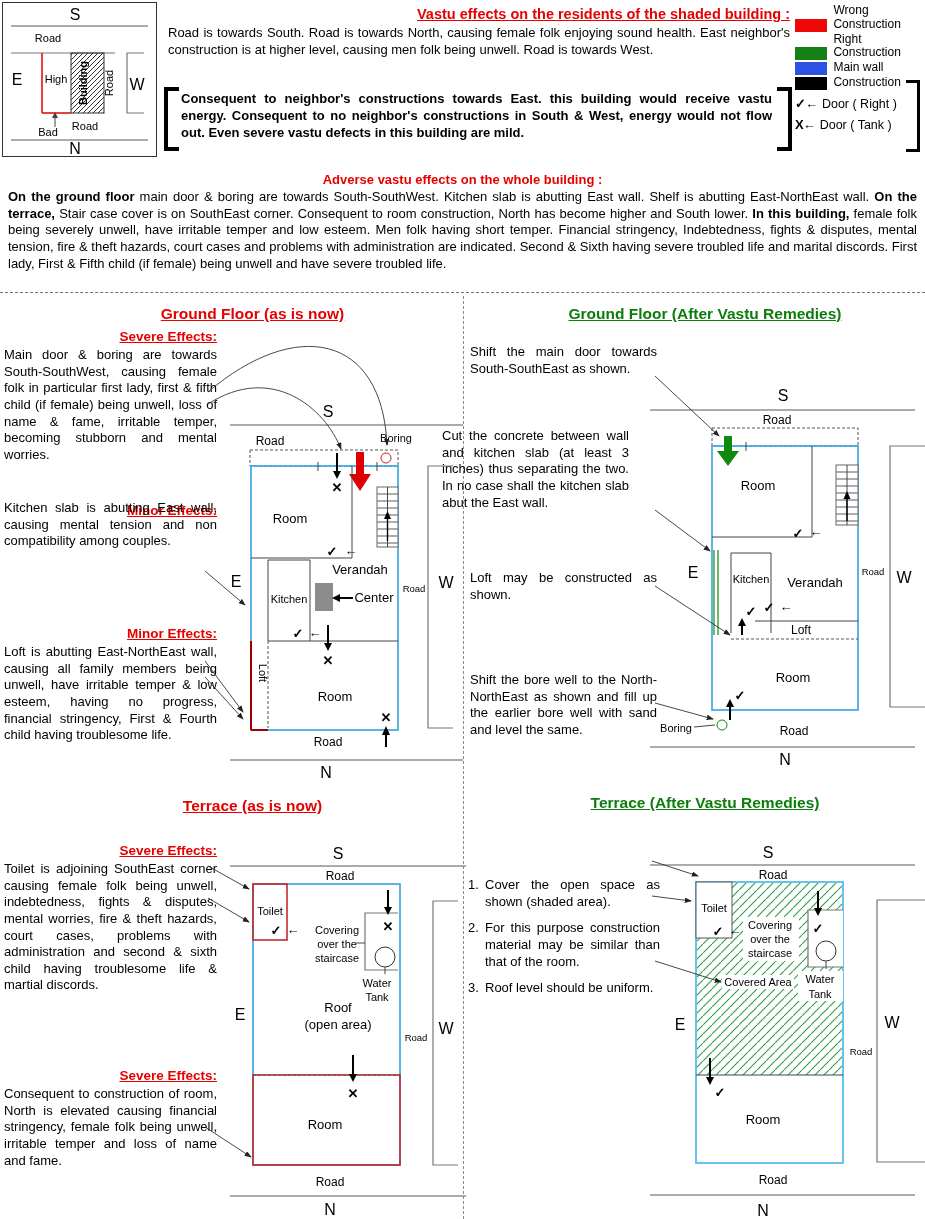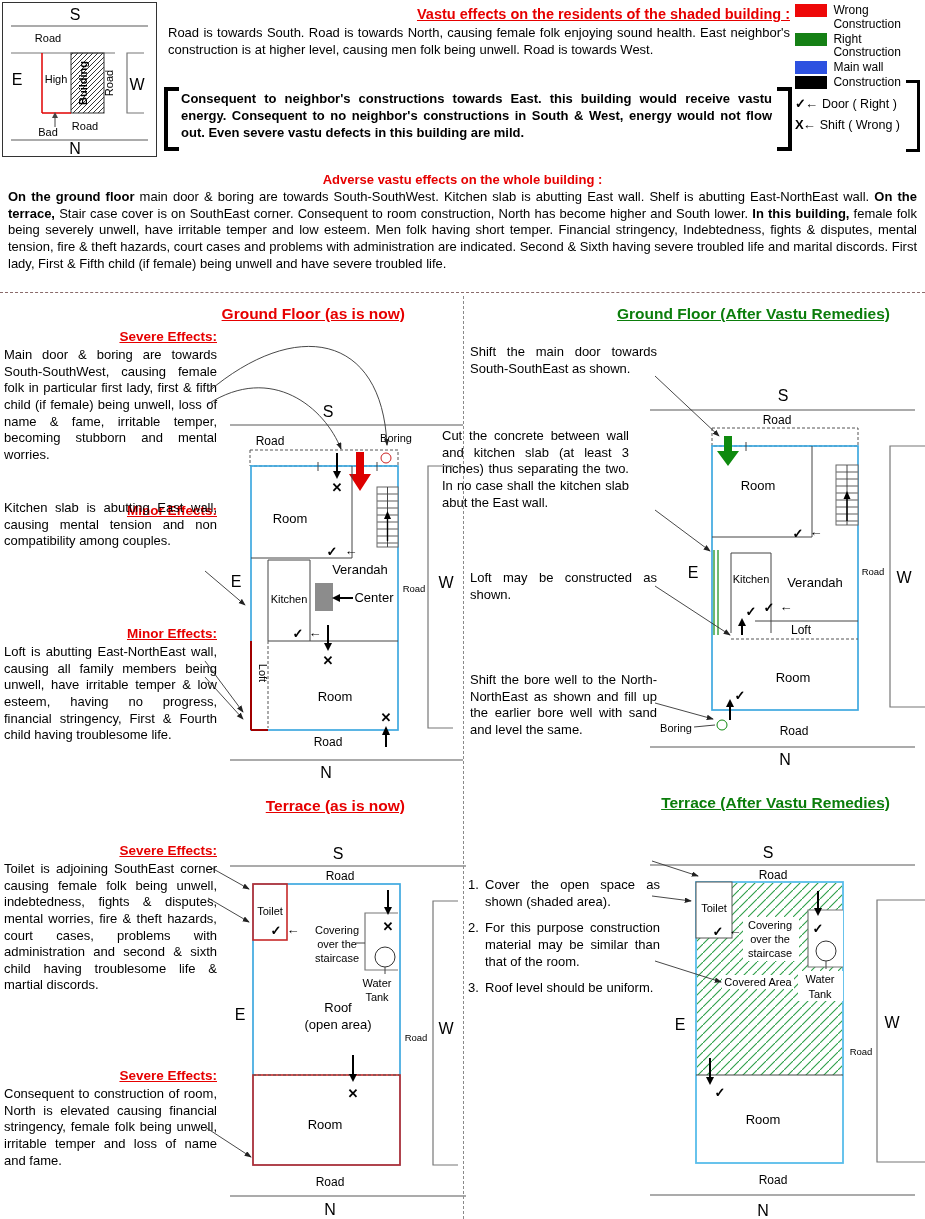--- a/index.html
+++ b/index.html
@@ -2,27 +2,27 @@
 <html><head>
 <meta charset="utf-8">
 <style>
   html,body{margin:0;padding:0}
   body{width:925px;height:1219px;position:relative;background:#fff;color:#000;
        font-family:"Liberation Sans",sans-serif;overflow:hidden}
   .abs{position:absolute}
   .jtext{font-size:13px;line-height:1.28;text-align:justify}
   .btext{font-size:13px;line-height:1.3;font-weight:bold;text-align:justify}
   .fxhead{font-weight:bold;text-decoration:underline;font-size:13.5px;text-align:right;color:#e60000}
-  .sectitle{font-weight:bold;font-size:15.5px;text-decoration:underline;text-align:right}
+  .sectitle{font-weight:bold;font-size:15.5px;text-decoration:underline;text-align:center}
   .red{color:#e60000}.green{color:#0b7d0b}
   .bracketL{width:11px;height:56px;border-left:4px solid #000;border-top:4px solid #000;border-bottom:4px solid #000}
   .bracketR{width:11px;height:56px;border-right:4px solid #000;border-top:4px solid #000;border-bottom:4px solid #000}
   .hsep{border-top:1.5px dashed #8a6a6a;width:925px}
   .vsep{border-left:1.5px dashed #8a8a8a;height:923px}
-  .legend-row{display:flex;align-items:flex-start;margin-bottom:1px}
+  .legend-row{display:flex;align-items:flex-end;margin-bottom:1px}
   .legend-label{font-size:12px;line-height:1.15;margin-left:6px;width:88px}
   .legend-door{font-size:12.5px;margin-top:6px}
   .legend-sym{font-weight:bold;font-size:13px;letter-spacing:-1px;margin-right:5px}
   .note{font-size:13px;line-height:1.28;text-align:justify}
   .nitem{display:flex;font-size:13px;line-height:1.28;margin-bottom:10px}
   .nnum{width:17px;flex:none}
   svg text{font-family:"Liberation Sans",sans-serif;fill:#000}
   .t16{font-size:16px}.t13{font-size:13px}.t12{font-size:12px}
   .t11{font-size:11px}.t10{font-size:9.5px}
   .door{font-size:13px;font-weight:bold}
@@ -102,21 +102,21 @@
   <div class="legend-row">
     <svg width="33" height="13">
         <rect width="33" height="13" fill="#000000"></rect>
       </svg>
     <span class="legend-label">Construction</span>
   </div>
   <div class="legend-door">
     <span class="legend-sym">✓←</span><span>Door ( Right )</span>
   </div>
   <div class="legend-door">
-    <span class="legend-sym">X←</span><span>Shift ( Wrong )</span>
+    <span class="legend-sym">X←</span><span>Door ( Tank )</span>
   </div>
 </div>
 <div class="abs" style="left:906px;top:80px;width:11px;height:66px;border-right:3px solid #000;border-top:3px solid #000;border-bottom:3px solid #000"></div>
 
 <div class="abs red" style="left:0;top:172px;width:925px;font-weight:bold;font-size:13px;text-align:center">Adverse vastu effects on the whole building :</div>
 <div class="abs jtext" style="left:8px;top:189px;width:909px"><b>On the ground floor</b><span> main door &amp; boring are towards South-SouthWest. Kitchen slab is abutting East wall. Shelf is abutting East-NorthEast wall. </span><b>On the terrace,</b><span> Stair case cover is on SouthEast corner. Consequent to room construction, North has become higher and South lower. </span><b>In this building,</b><span> female folk being severely unwell, have irritable temper and low esteem. Men folk having short temper. Financial stringency, Indebtedness, fights &amp; disputes, mental tension, fire &amp; theft hazards, court cases and problems with administration are indicated. Second &amp; Sixth having severe troubled life and marital discords. First lady, First &amp; Fifth child (if female) being unwell and have severe troubled life.</span></div>
 
 <div class="abs hsep" style="left:0;top:292px"></div>
 <div class="abs vsep" style="left:463px;top:296px"></div>
 

